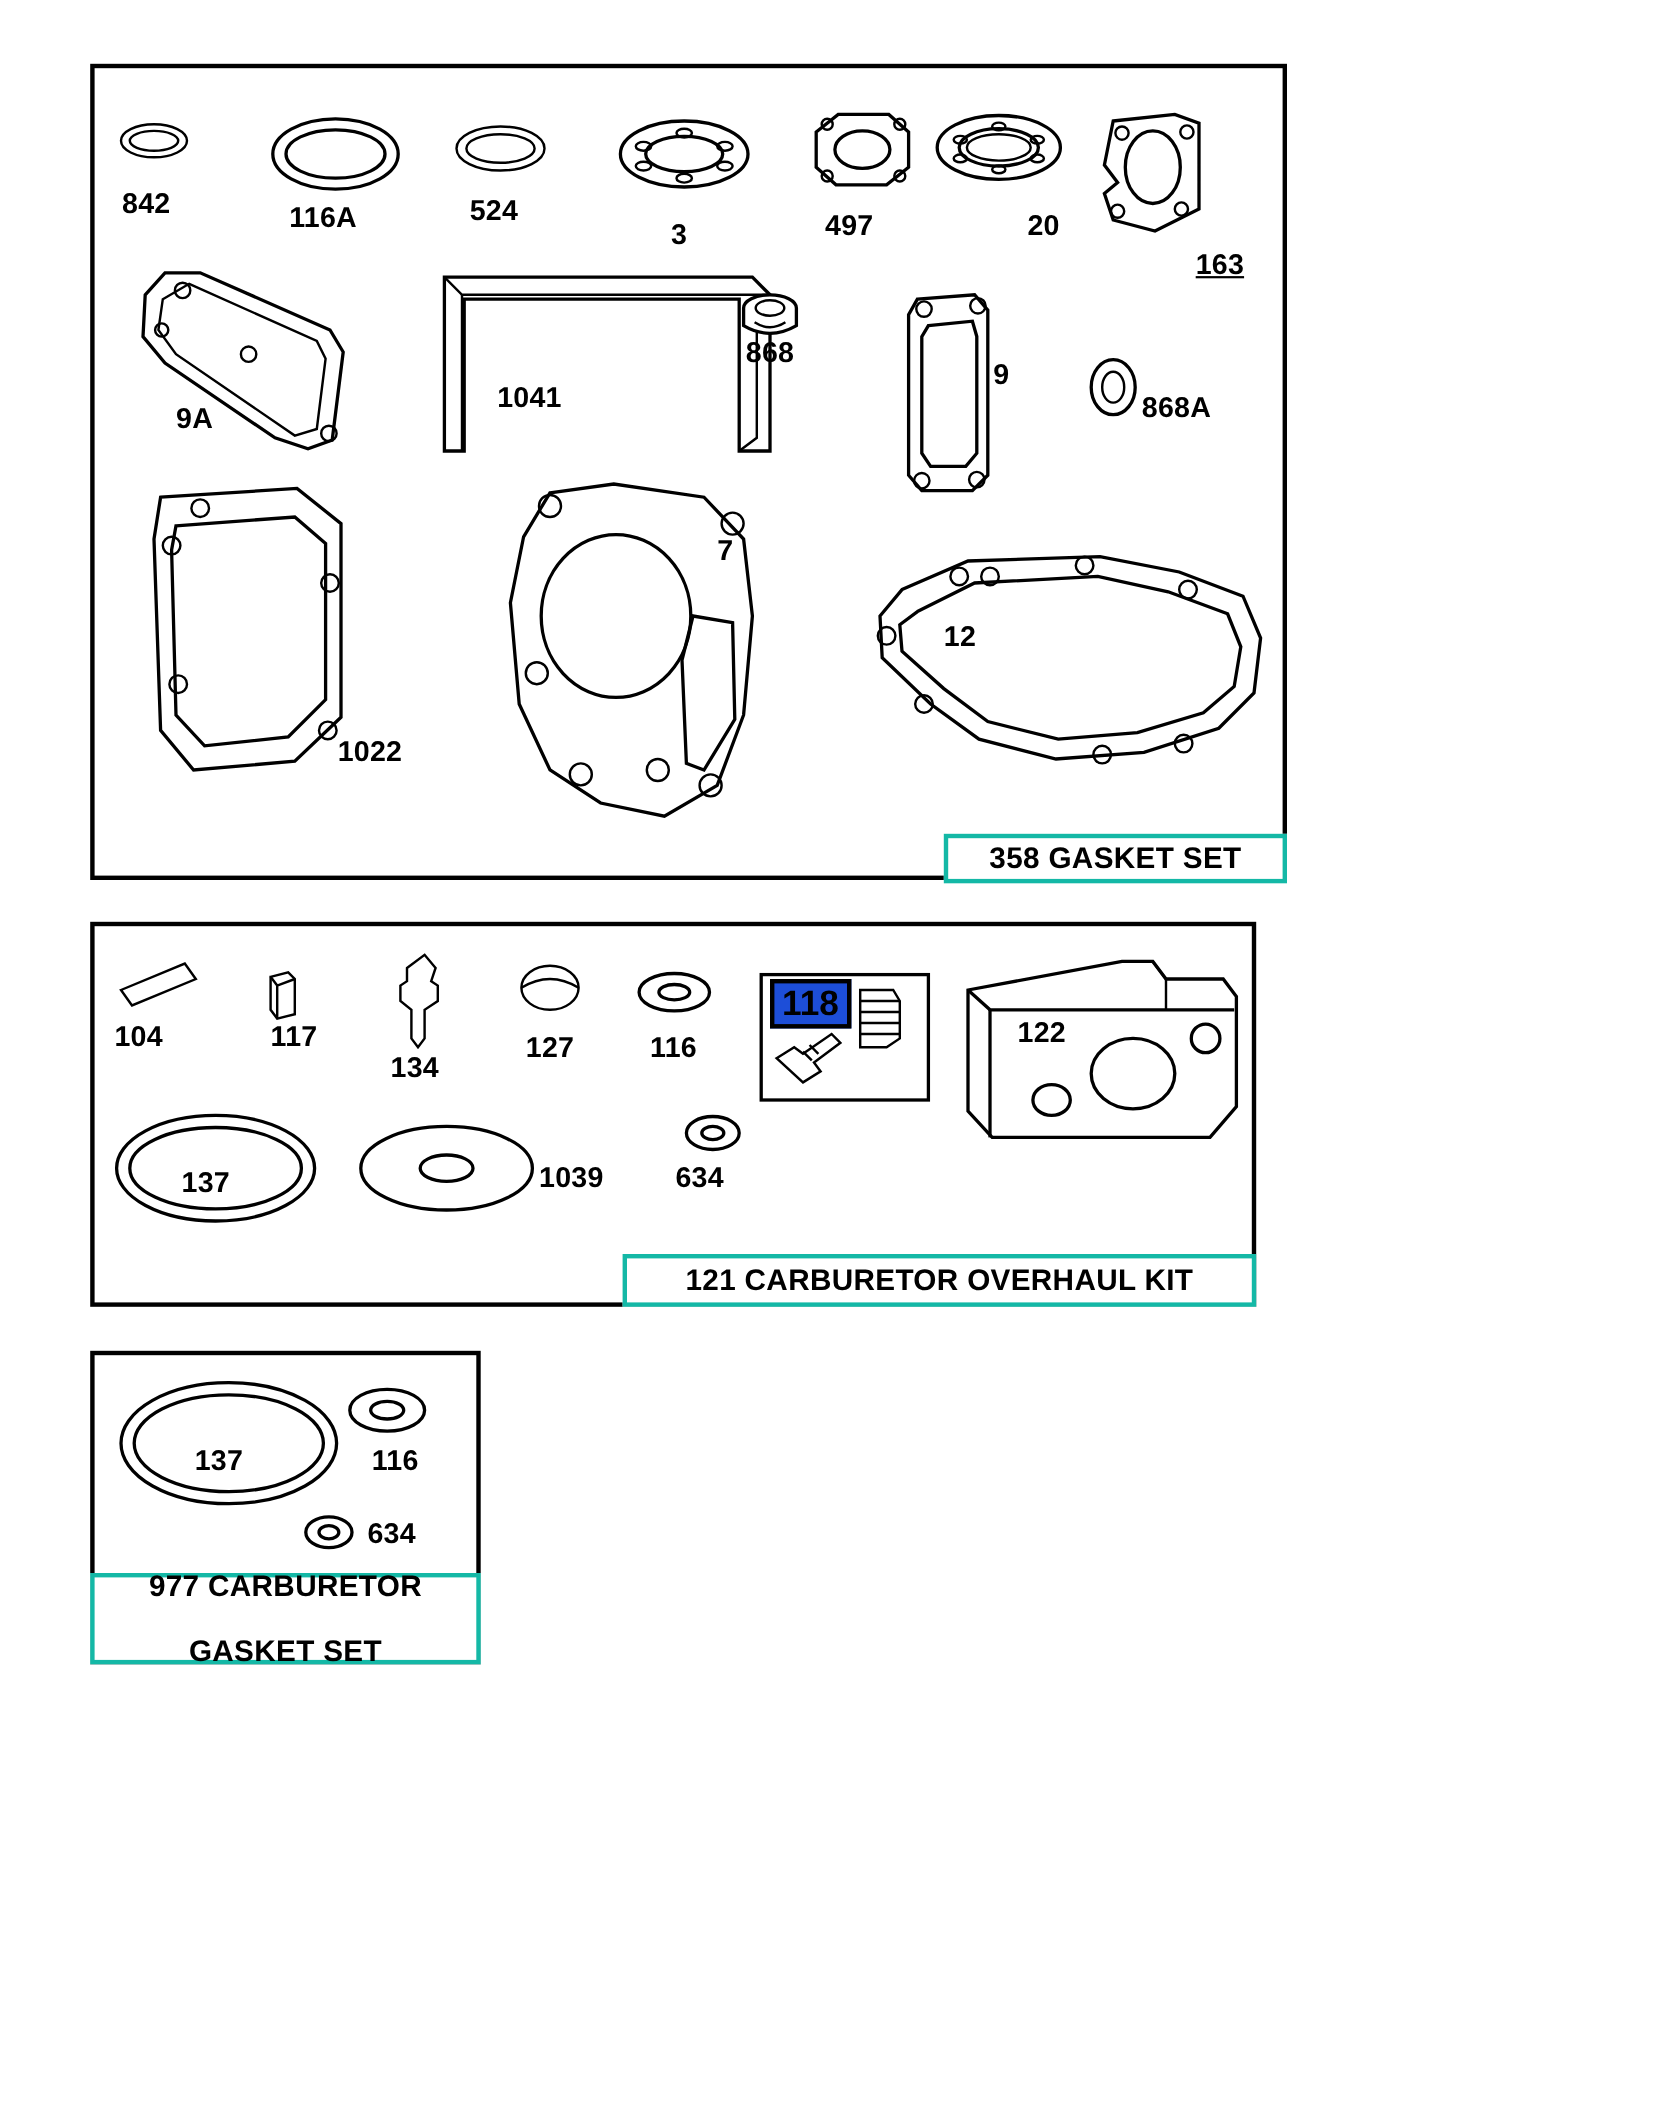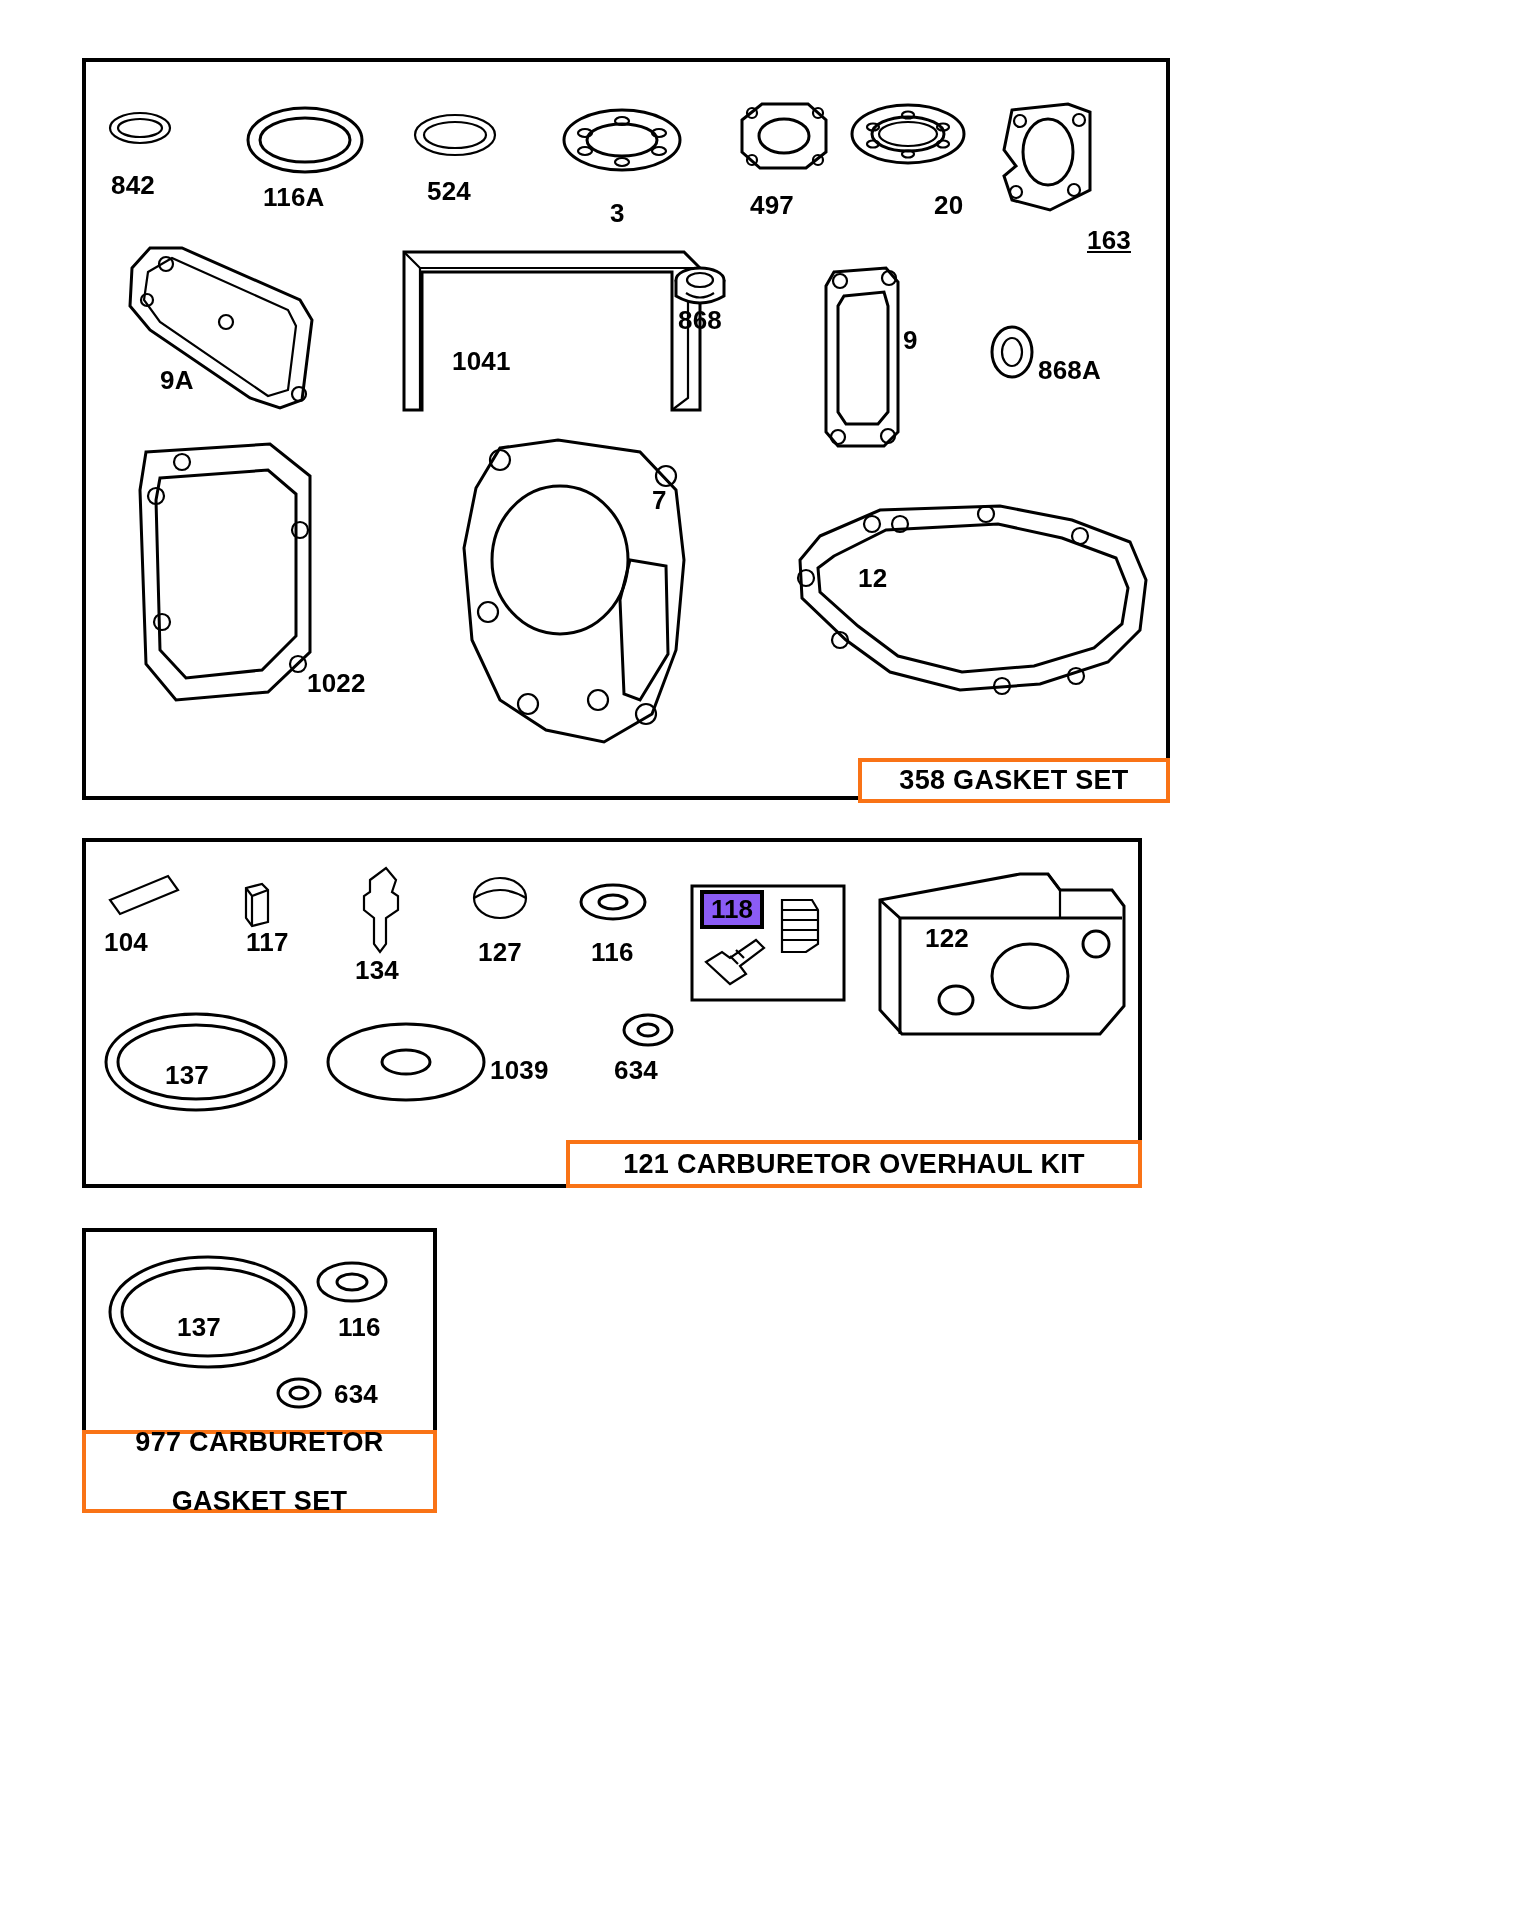--- a/index.html
+++ b/index.html
@@ -28,21 +28,21 @@
     background: #fff;
     box-sizing: border-box;
   }
   #panel-gasket-set   { left: 82px;  top: 58px;   width: 1088px; height: 742px; }
   #panel-overhaul-kit { left: 82px;  top: 838px;  width: 1060px; height: 350px; }
   #panel-carb-gasket  { left: 82px;  top: 1228px; width: 355px;  height: 285px; }
 
   
   .caption {
     position: absolute;
-    border: 4px solid #f97316;
+    border: 4px solid #14b8a6;
     background: #fff;
     box-sizing: border-box;
     font-weight: bold;
     font-size: 27px;
     letter-spacing: 0.3px;
     display: flex;
     align-items: center;
     justify-content: center;
     text-align: center;
     line-height: 1.12;
@@ -57,23 +57,23 @@
   .lbl {
     position: absolute;
     font-weight: bold;
     font-size: 26px;
     white-space: nowrap;
     letter-spacing: 0.2px;
   }
   .lbl-box {
     position: absolute;
     font-weight: bold;
-    font-size: 26px;
+    font-size: 32px;
     border: 4px solid #000;
-    background: #8b5cf6;
+    background: #1d4ed8;
     padding: 1px 7px;
     line-height: 1.1;
   }
 
   
   .art {
     position: absolute;
     left: 0; top: 0;
     width: 1515px;
     height: 1921px;

